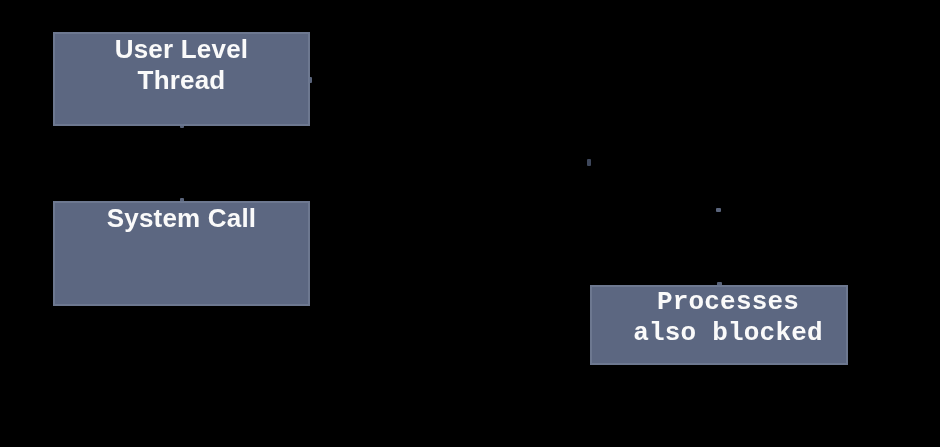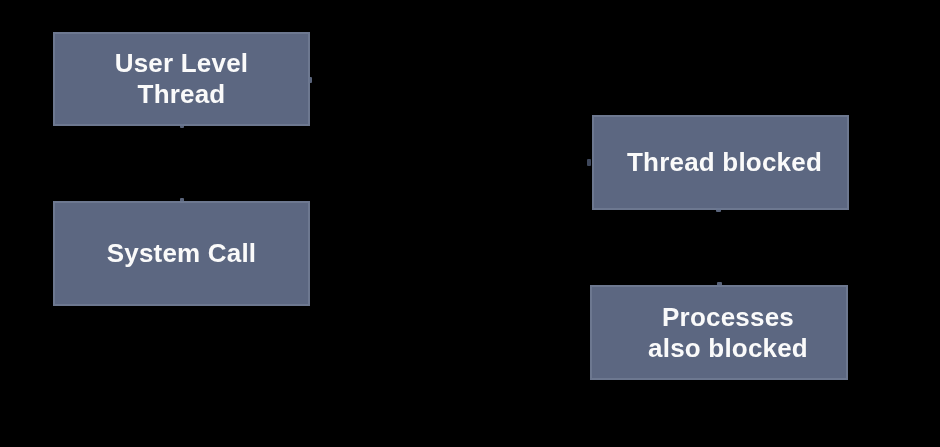--- a/index.html
+++ b/index.html
@@ -11,39 +11,39 @@
     position: relative;
     width: 940px;
     height: 447px;
     background: var(--background-color, #000000);
     font-family: "Liberation Sans", sans-serif;
     overflow: hidden;
   }
   .node {
     position: absolute;
     display: flex;
-    align-items: center;
+    align-items: flex-start;
     justify-content: center;
     box-sizing: border-box;
     background: var(--node-fill-color, #5c6781);
     border: 2px solid var(--node-border-color, #6d7890);
     color: var(--node-text-color, #fafafa);
   }
   .node-label {
     font-weight: bold;
     font-size: 26px;
     line-height: 31px;
     text-align: center;
     white-space: pre-line;
     letter-spacing: 0.2px;
   }
   #node-user-level-thread      { left: 53px;  top: 32px;  width: 257px; height: 94px; }
   #node-system-call            { left: 53px;  top: 201px; width: 257px; height: 105px; }
   #node-thread-blocked         { left: 592px; top: 115px; width: 257px; height: 95px; padding-left: 8px; }
-  #node-processes-also-blocked { left: 590px; top: 285px; width: 258px; height: 95px; padding-left: 18px; }
+  #node-processes-also-blocked { left: 590px; top: 285px; width: 258px; height: 80px; padding-left: 18px; font-family: Liberation Mono, monospace; }
 
   
   .connector-mark {
     position: absolute;
     background: #6a7590;
     border-radius: 1px;
     opacity: 0.85;
     z-index: 2;
   }
   #mark-ult-right  { left: 309px; top: 77px;  width: 3px; height: 6px; }
@@ -60,23 +60,20 @@
 
   <div class="node" id="node-user-level-thread">
     <span class="node-label">User Level
 Thread</span>
   </div>
 
   <div class="node" id="node-system-call">
     <span class="node-label">System Call</span>
   </div>
 
-  <div class="node" id="node-thread-blocked">
-    <span class="node-label">Thread blocked</span>
-  </div>
 
   <div class="node" id="node-processes-also-blocked">
     <span class="node-label">Processes
 also blocked</span>
   </div>
 
   <span class="connector-mark" id="mark-ult-right"></span>
   <span class="connector-mark" id="mark-ult-bottom"></span>
   <span class="connector-mark" id="mark-sc-top"></span>
   <span class="connector-mark" id="mark-tb-left"></span>

